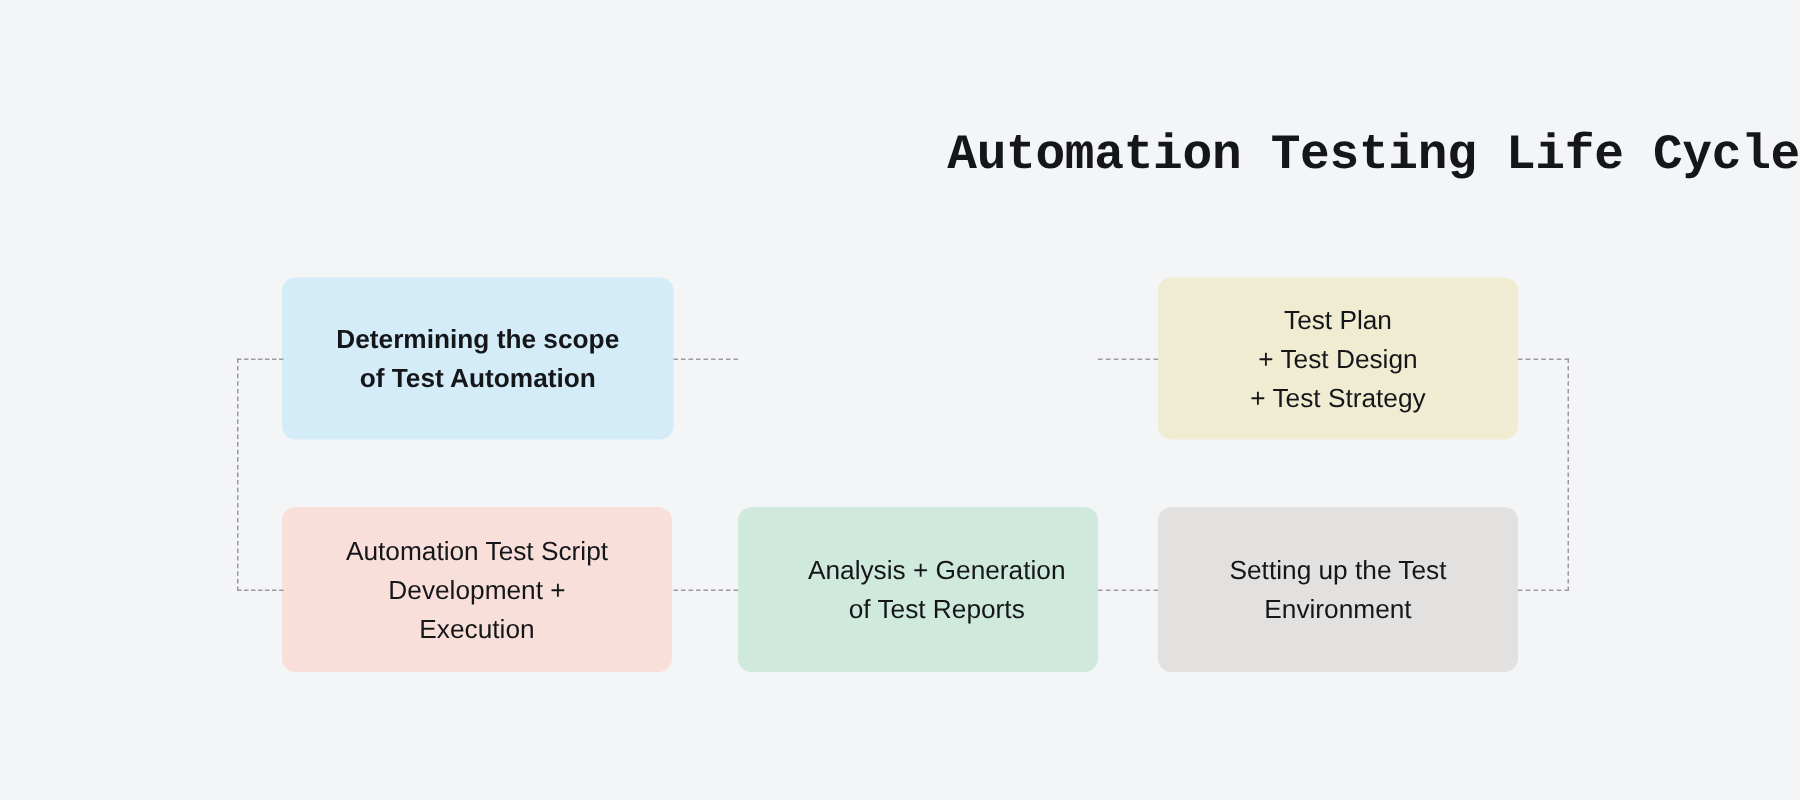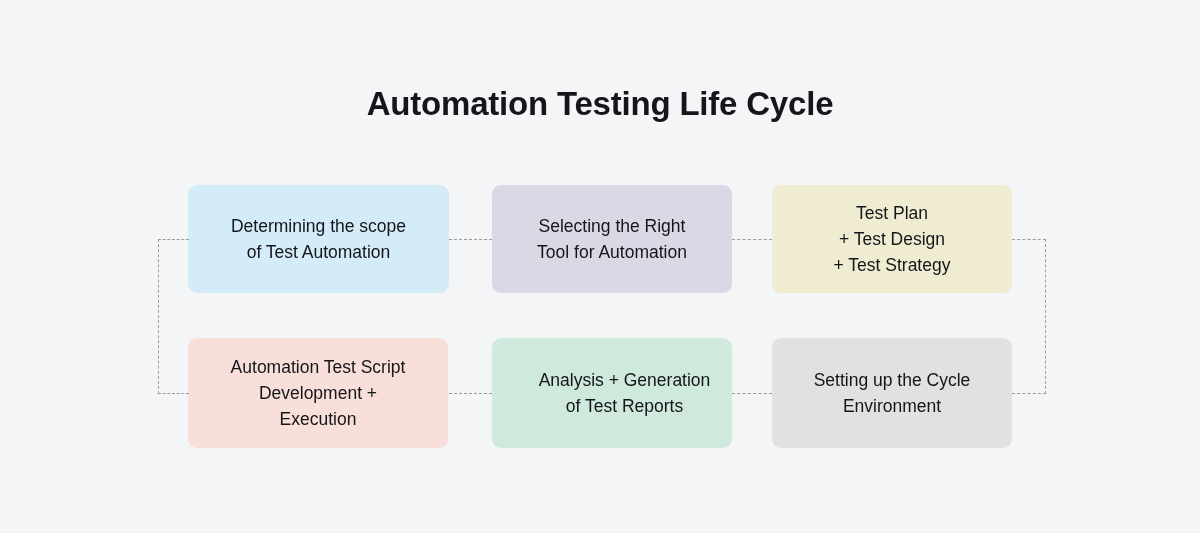--- a/index.html
+++ b/index.html
@@ -17,44 +17,45 @@
     position: relative;
     width: 1200px;
     height: 533px;
   }
   
   .page-title {
     position: absolute;
     left: 0;
     top: 82px;
     width: 1200px;
-    text-align: center;
+    text-align: right;
     font-size: 33px;
     font-weight: bold;
     color: #15161a;
     letter-spacing: -0.2px;
     line-height: 44px;
+    font-family: Liberation Mono, monospace;
   }
   
   .stage-box {
     position: absolute;
     box-sizing: border-box;
     border-radius: 9px;
     display: flex;
     align-items: center;
     justify-content: center;
     text-align: center;
     font-size: 17.5px;
     line-height: 26px;
     color: #15161a;
     padding: 6px 10px;
     white-space: pre-line;
   }
   
-  #box-1 { left: 188px; top: 185px; width: 261px; height: 108px; background: #d3ecf8; }
+  #box-1 { left: 188px; top: 185px; width: 261px; height: 108px; background: #d3ecf8; font-weight: bold; }
   #box-2 { left: 492px; top: 185px; width: 240px; height: 108px; background: #d9d8e4; }
   #box-3 { left: 772px; top: 185px; width: 240px; height: 108px; background: #f0ecd1; }
   
   #box-4 { left: 188px; top: 338px; width: 260px; height: 110px; background: #f8dfda; }
   #box-5 { left: 492px; top: 338px; width: 240px; height: 110px; background: #cfeadd; padding-left: 35px; }
   #box-6 { left: 772px; top: 338px; width: 240px; height: 110px; background: #e2e1e0; }
 
   
   .connector-h {
     position: absolute;
@@ -88,35 +89,33 @@
 </head>
 <body>
 
 <div class="canvas">
 
   <div class="page-title">Automation Testing Life Cycle</div>
 
   <div class="stage-box" id="box-1">Determining the scope
 of Test Automation</div>
 
-  <div class="stage-box" id="box-2">Selecting the Right
-Tool for Automation</div>
 
   <div class="stage-box" id="box-3">Test Plan
 + Test Design
 + Test Strategy</div>
 
   <div class="stage-box" id="box-4">Automation Test Script
 Development +
 Execution</div>
 
   <div class="stage-box" id="box-5">Analysis + Generation
 of Test Reports</div>
 
-  <div class="stage-box" id="box-6">Setting up the Cycle
+  <div class="stage-box" id="box-6">Setting up the Test
 Environment</div>
 
   <div class="connector-h" id="conn-top-1"></div>
   <div class="connector-h" id="conn-top-2"></div>
 
   <div class="connector-h" id="conn-right-top"></div>
   <div class="connector-v" id="conn-right-vert"></div>
   <div class="connector-h" id="conn-right-bottom"></div>
 
   <div class="connector-h" id="conn-bottom-2"></div>

